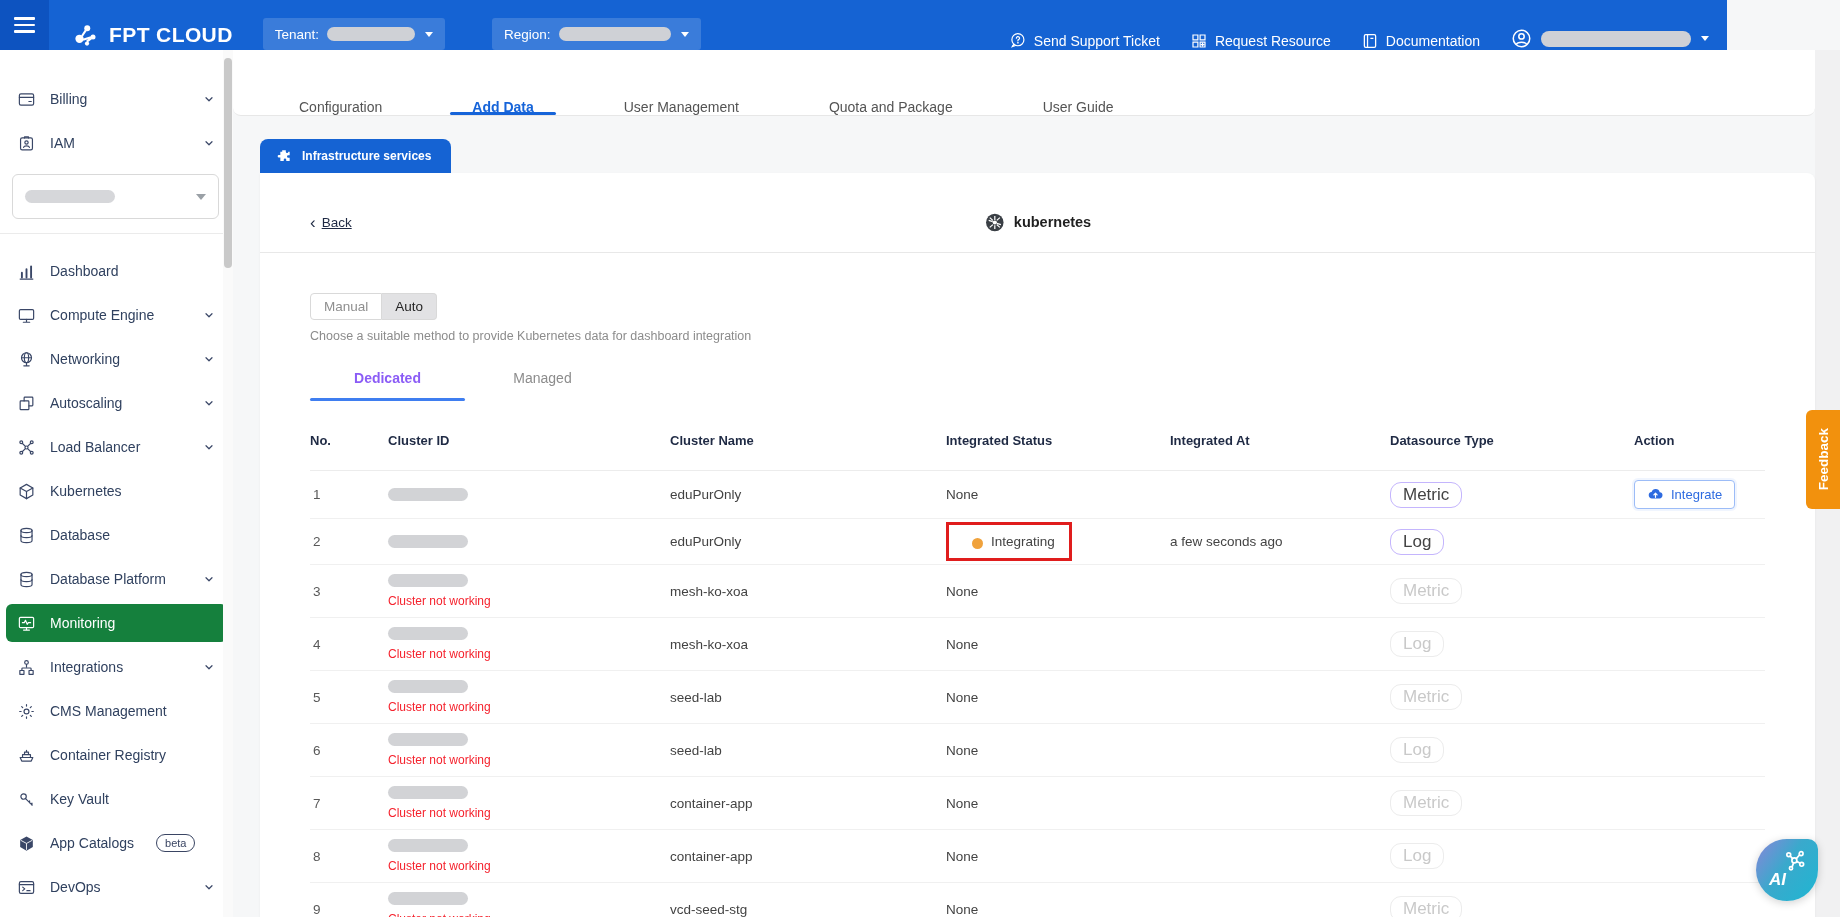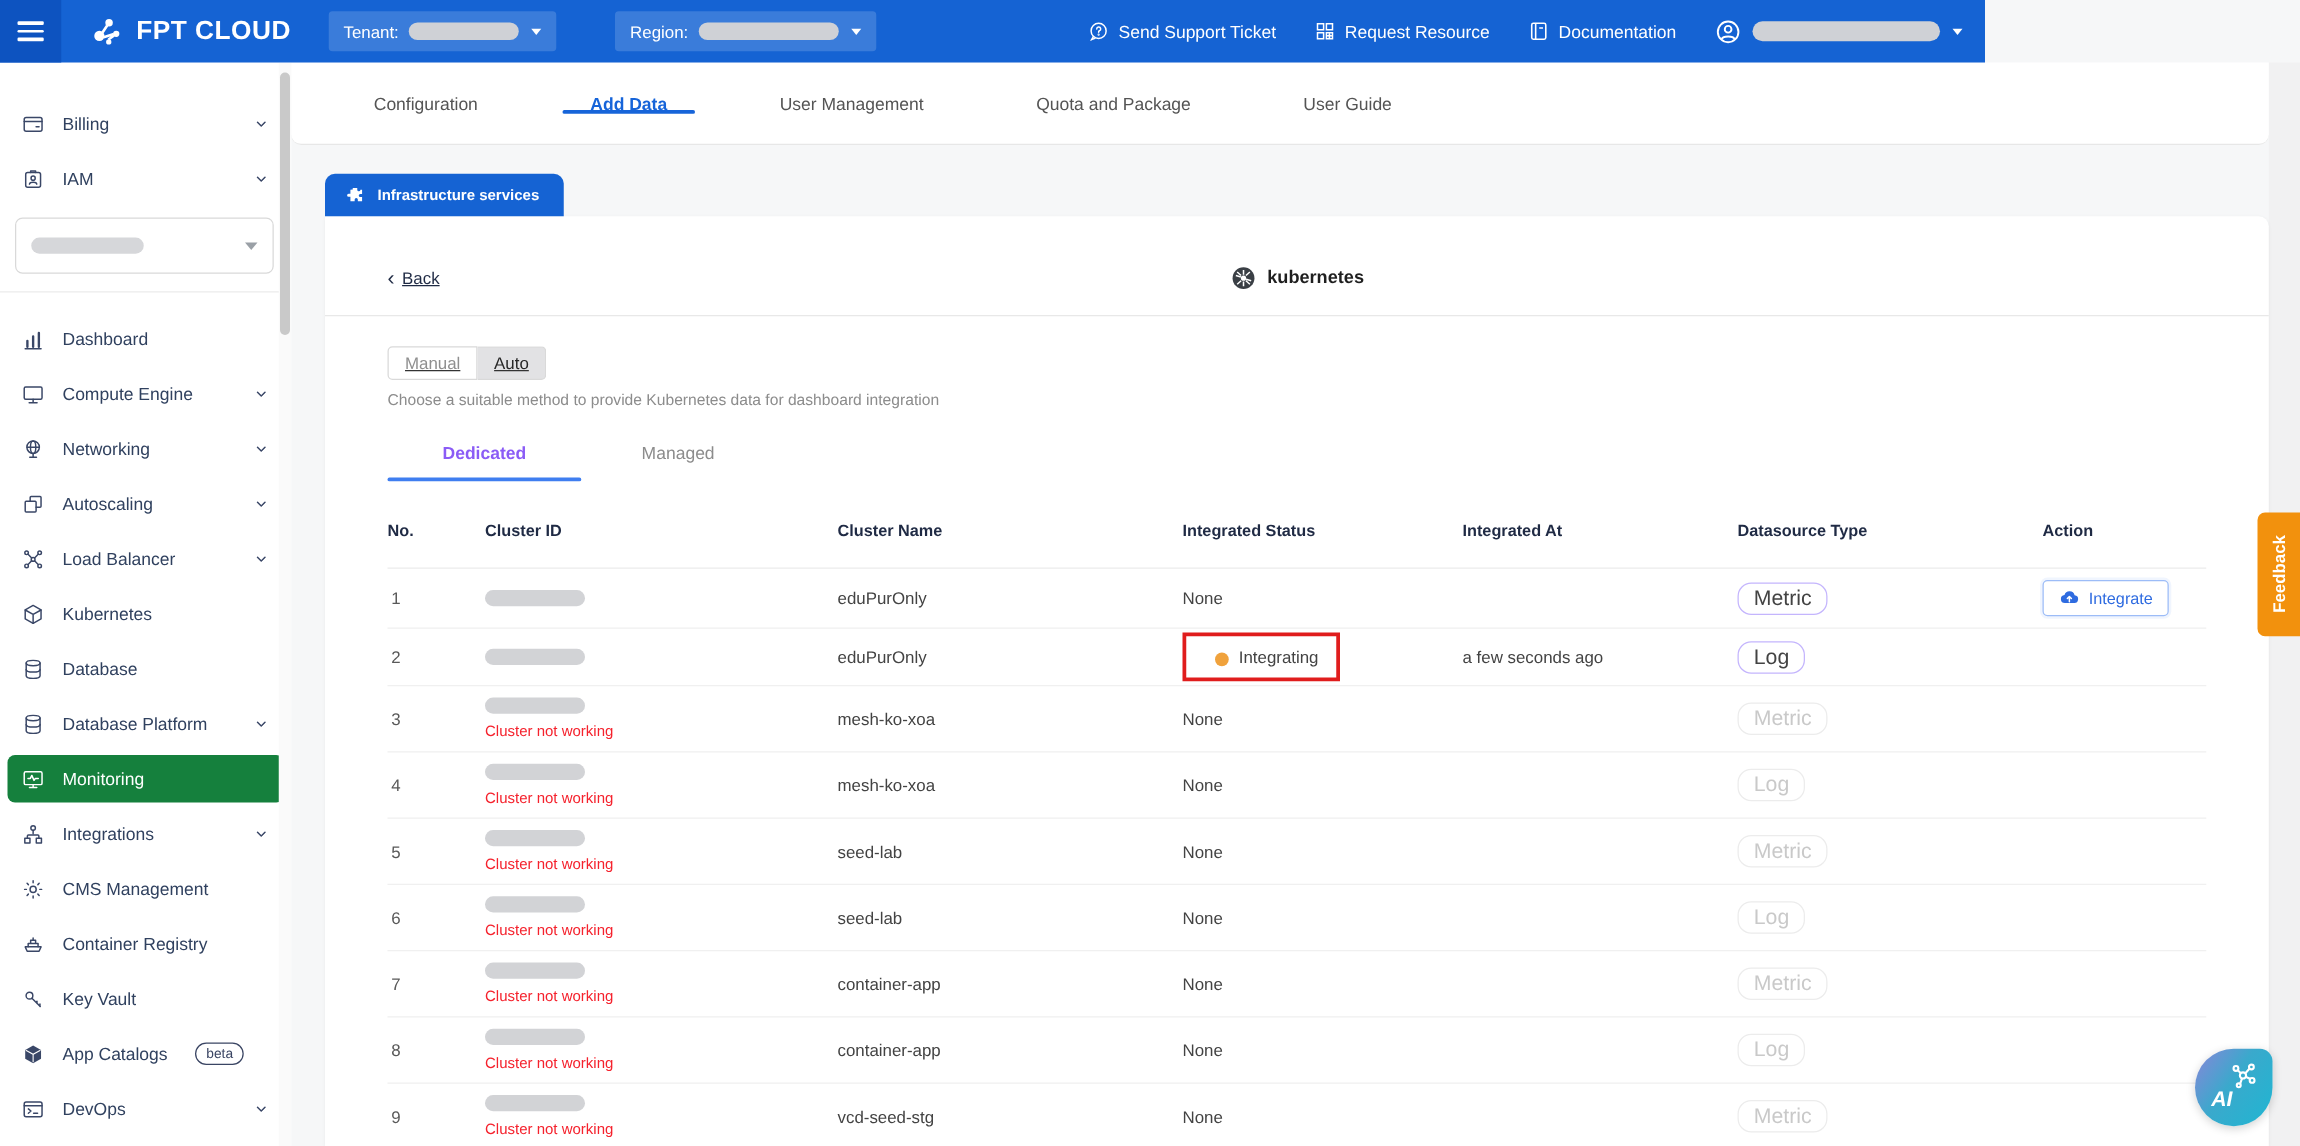--- a/index.html
+++ b/index.html
@@ -6,21 +6,21 @@
     --header-blue:#1563d3; --accent:#1664d9; --dot-orange:#f0a23c;
     --err:#f5222d; --hlbox:#e01d1d; --fb:#f2910d;
     --ink:#30415f; --cell:#434343;
   }
   *{box-sizing:border-box; margin:0; padding:0;}
   html,body{width:1840px; height:917px; overflow:hidden;}
   body{font-family:"Liberation Sans","DejaVu Sans",sans-serif; background:#f6f7f8; position:relative; color:#333;}
   svg{display:block;}
 
   
-  .header{position:absolute; top:0; left:0; width:1588px; height:50px; background:var(--header-blue); display:flex; align-items:center; color:#fff; z-index:30;}
+  .header{position:absolute; top:0; left:0; width:1727px; height:50px; background:var(--header-blue); display:flex; align-items:flex-end; color:#fff; z-index:30;}
   .burger{width:49px; height:50px; background:#0d53c0; display:flex; flex-direction:column; justify-content:center; align-items:center; gap:4px; cursor:pointer;}
   .burger span{width:21px; height:2.5px; background:#fff; border-radius:1px;}
   .logo{display:flex; align-items:center; gap:8px; margin-left:22px;}
   .logo-text{font-size:21px; font-weight:800; letter-spacing:.4px; white-space:nowrap;}
   .hpill{display:flex; align-items:center; gap:8px; background:rgba(255,255,255,.16); border-radius:3px; height:32px; padding:0 12px; font-size:13.5px; cursor:pointer;}
   .hpill.tenant{margin-left:30px;} .hpill.region{margin-left:47px;}
   .redact{background:#cfd1d6; border-radius:8px; height:14px; display:inline-block;}
   .redact.r-tenant{width:88px;} .redact.r-region{width:112px;} .redact.r-user{width:150px; height:16px;}
   .caret{width:0; height:0; border-left:4.5px solid transparent; border-right:4.5px solid transparent; border-top:5.5px solid #fff; margin-left:2px;}
   .hnav{margin-left:auto; display:flex; align-items:center; gap:30px;}
@@ -39,39 +39,39 @@
   .side-select .scaret{margin-left:auto; width:0; height:0; border-left:5px solid transparent; border-right:5px solid transparent; border-top:6px solid #9aa0a6;}
   .side-divider{height:1px; background:#ebebeb; margin:14px 0 18px 0;}
   .beta-badge{margin-left:8px; border:1px solid #3a4563; border-radius:10px; font-size:11px; line-height:16px; padding:0 8px; color:#3a4563;}
   .side-scroll-track{position:absolute; top:0; right:0; width:10px; bottom:0; background:#fafafa;}
   .side-scroll-thumb{position:absolute; top:8px; left:1px; width:8px; height:210px; background:#c9c9c9; border-radius:4px;}
 
   
   .right-gutter{position:absolute; top:50px; right:0; width:25px; bottom:0; background:#f1f1f2; z-index:5;}
 
   
-  .tabstrip{position:absolute; left:233px; top:50px; width:1582px; height:66px; background:#fff; border-bottom:1px solid #e7e7e7; border-radius:0 0 8px 8px; display:flex; align-items:center; padding-left:44px; z-index:10;}
+  .tabstrip{position:absolute; left:233px; top:50px; width:1582px; height:66px; background:#fff; border-bottom:1px solid #e7e7e7; border-radius:0 0 8px 8px; display:flex; align-items:flex-end; padding-left:44px; z-index:10;}
   .tabs{display:flex; gap:46px;}
   .tab{position:relative; display:flex; align-items:center; padding:0 22px; font-size:14px; color:#545454; cursor:pointer; white-space:nowrap;}
   .tab.active{color:var(--accent); font-weight:700;}
   .tab.active::after{content:""; position:absolute; left:0; right:0; bottom:0; height:3px; border-radius:3px; background:var(--accent);}
 
   
   .service-tag{position:absolute; left:260px; top:139px; height:34px; background:var(--header-blue); color:#fff; border-radius:8px 8px 0 0; display:flex; align-items:center; gap:10px; padding:0 20px 0 16px; font-size:12px; font-weight:600; z-index:11; cursor:pointer;}
 
   
   .card{position:absolute; left:260px; top:173px; width:1555px; height:744px; background:#fff; border-radius:0 8px 0 0; box-shadow:0 1px 3px rgba(0,0,0,.05); padding:38px 50px 0 50px; z-index:9;}
   .back-row{position:relative; height:22px; display:flex; align-items:center;}
   .back{display:inline-flex; align-items:center; gap:6px; color:#1f2a44; font-size:13.5px; text-decoration:none; cursor:pointer;}
   .back .back-ch{font-size:17px; line-height:1;}
   .back .back-txt{text-decoration:underline;}
   .page-title{position:absolute; left:50%; transform:translateX(-50%); display:flex; align-items:center; gap:9px; font-size:14.5px; font-weight:700; color:#1f1f1f;}
   .hr{height:1px; background:#e8e8e8; margin:19px -50px 0 -50px;}
 
-  .mode-toggle{margin-top:24px; display:inline-flex;text-decoration:underline;}
+  .mode-toggle{margin-top:40px; display:inline-flex;}
   .mode-btn{font-size:13.5px; padding:5px 13px; border:1px solid #d9d9d9; background:#fff; color:#8f8f8f; cursor:pointer;}
   .mode-btn:first-child{border-radius:4px 0 0 4px;}
   .mode-btn:last-child{border-radius:0 4px 4px 0; border-left:none;}
   .mode-btn.selected{background:#e2e2e4; color:#262626;}
   .hint{margin-top:9px; font-size:12.5px; color:#8c8c8c;}
 
   .ctabs{margin-top:27px; display:flex;}
   .ctab{width:155px; text-align:center; font-size:14px; color:#8c8c8c; padding-bottom:15px; position:relative; cursor:pointer;}
   .ctab.active{color:#8b5cf6; font-weight:700;}
   .ctab.active::after{content:""; position:absolute; left:0; right:0; bottom:0; height:3px; border-radius:3px; background:#3f7ef0;}

